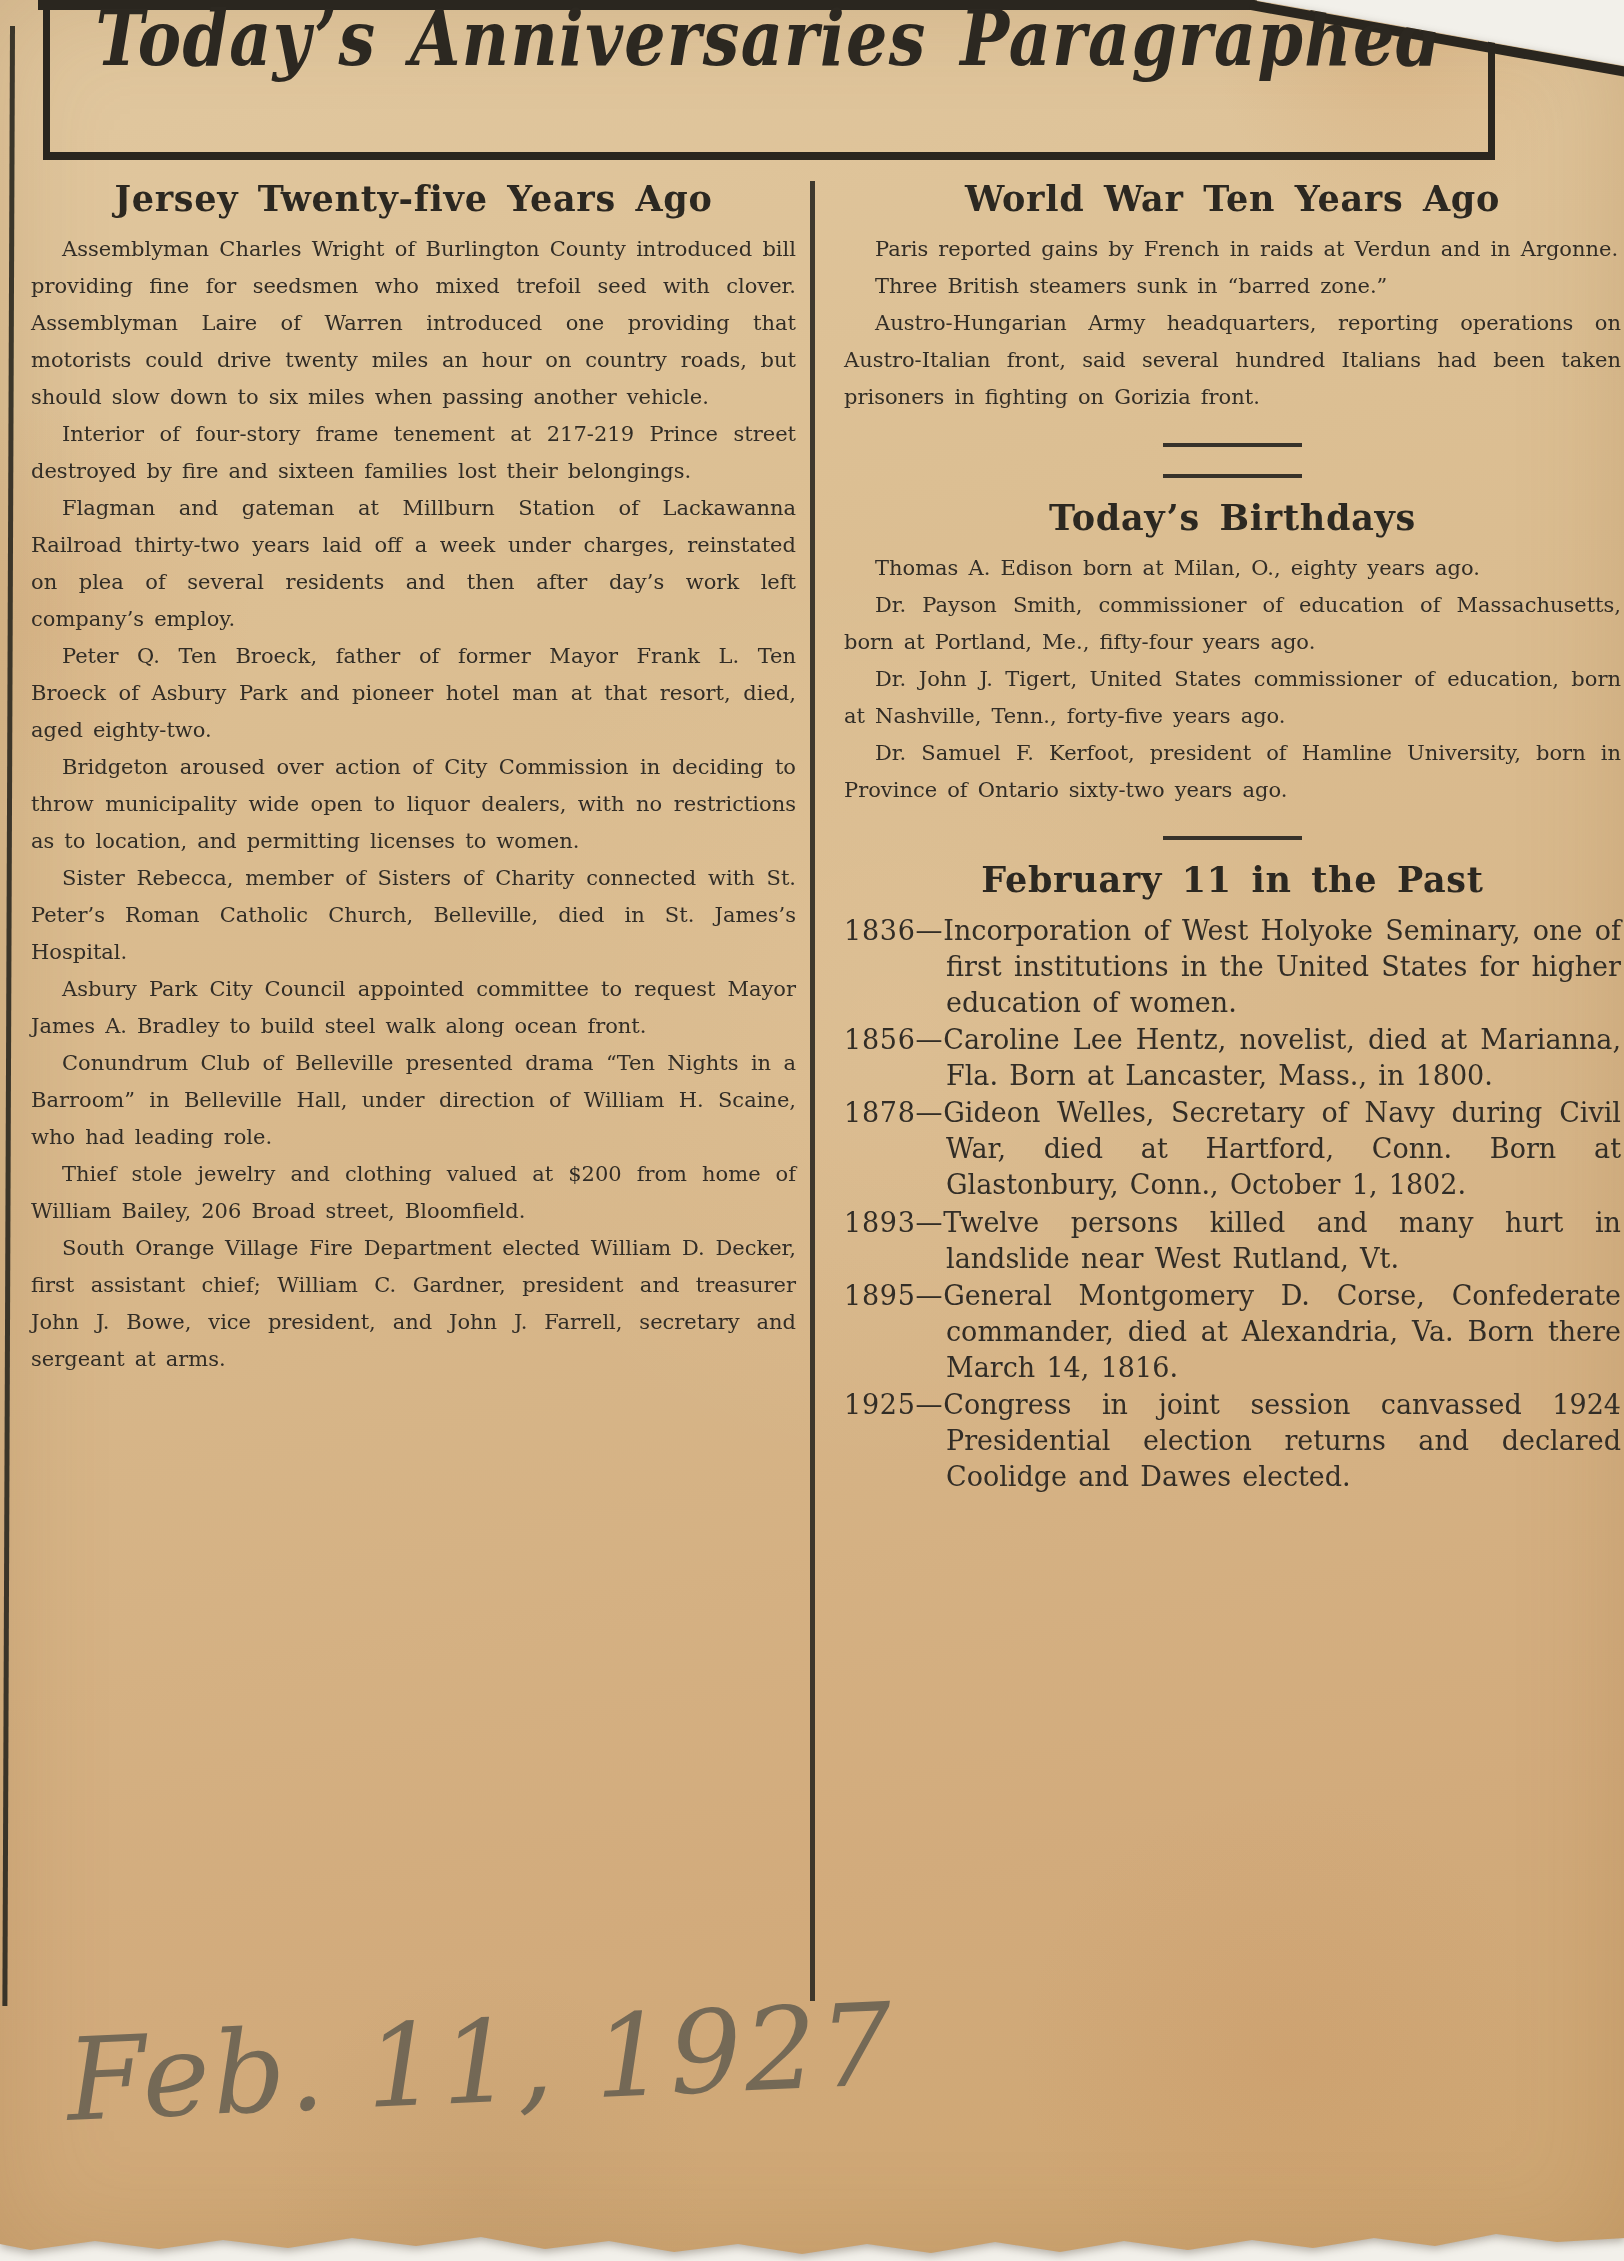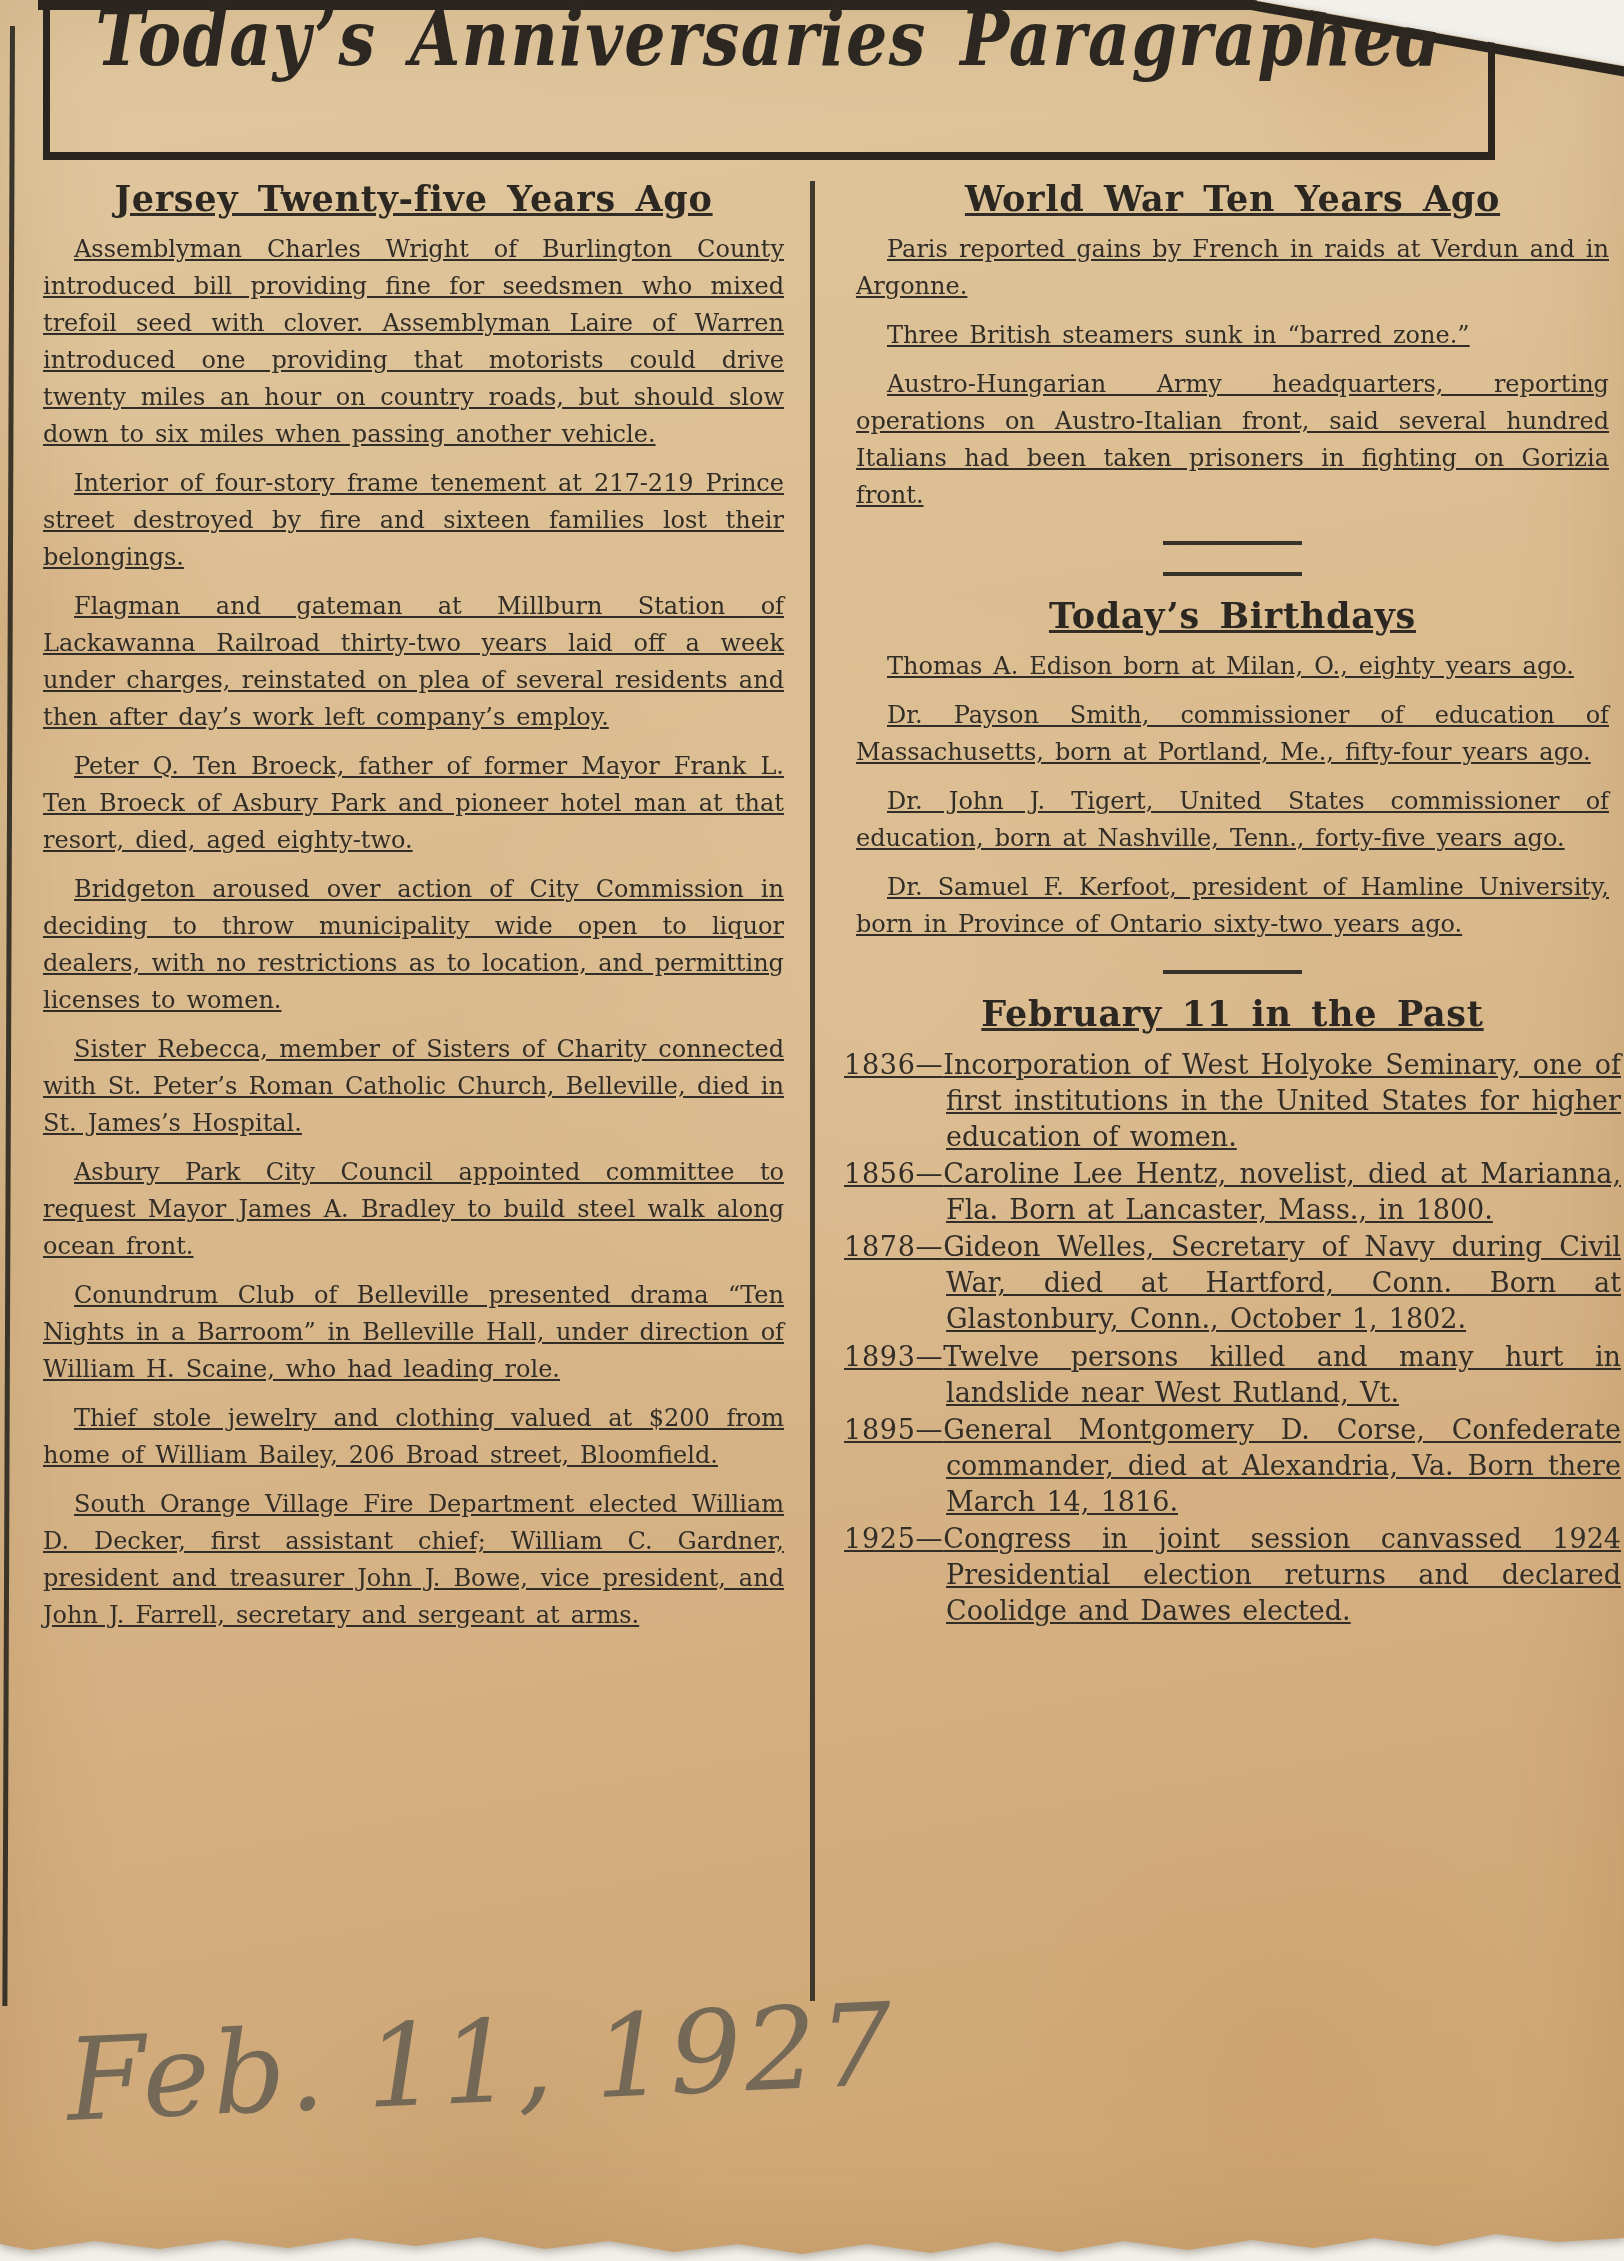--- a/index.html
+++ b/index.html
@@ -38,31 +38,31 @@
     transform:rotate(.22deg);transform-origin:top left;opacity:.92;}
   .masthead{
     position:absolute;left:43px;top:0;width:1438px;height:152px;
     border-left:7.4px solid #2a261f;border-right:7.4px solid #2a261f;border-bottom:8.8px solid #2a261f;
     display:flex;align-items:flex-start;justify-content:center;font-style:italic;
   }
   .masthead h1{
     margin:0;font-weight:bold;font-size:65px;letter-spacing:1.4px;word-spacing:9.5px;
     transform:scaleY(1.18);color:#2c2821;white-space:nowrap;
   }
-  .col{position:absolute;top:175px;text-decoration:underline;}
+  .col{position:absolute;top:175px;}
   .col-left{left:31px;width:765px;}
   .col-right{left:844px;width:777px;}
   .divider{position:absolute;left:810px;top:181px;width:4.7px;height:1820px;background:#2e2a22;opacity:.9;}
   h2{
     font-size:35px;font-weight:bold;text-align:center;margin:2.7px 0 12.2px;
     letter-spacing:0.7px;word-spacing:6.8px;color:#2c2821;white-space:nowrap;
   }
   .para{
-    font-size:24px;line-height:37px;text-align:justify;text-indent:31px;
-    word-spacing:3.4px;margin:12px;color:#322d26;
+    font-size:21px;line-height:37px;text-align:justify;text-indent:31px;
+    word-spacing:3.4px;margin:0;color:#322d26;
   }
   .entry{
     font-size:27px;line-height:36px;text-align:justify;margin:0 0 1.4px;
     padding-left:102px;text-indent:-102px;word-spacing:2.7px;color:#322d26;
   }
   .entry .year{letter-spacing:0.7px;}
   .sep{width:139px;height:4.1px;background:#37322a;margin:27px auto 19px;}
   section{margin:0;}
   .handwriting{
     position:absolute;left:64px;top:2014px;width:745px;

